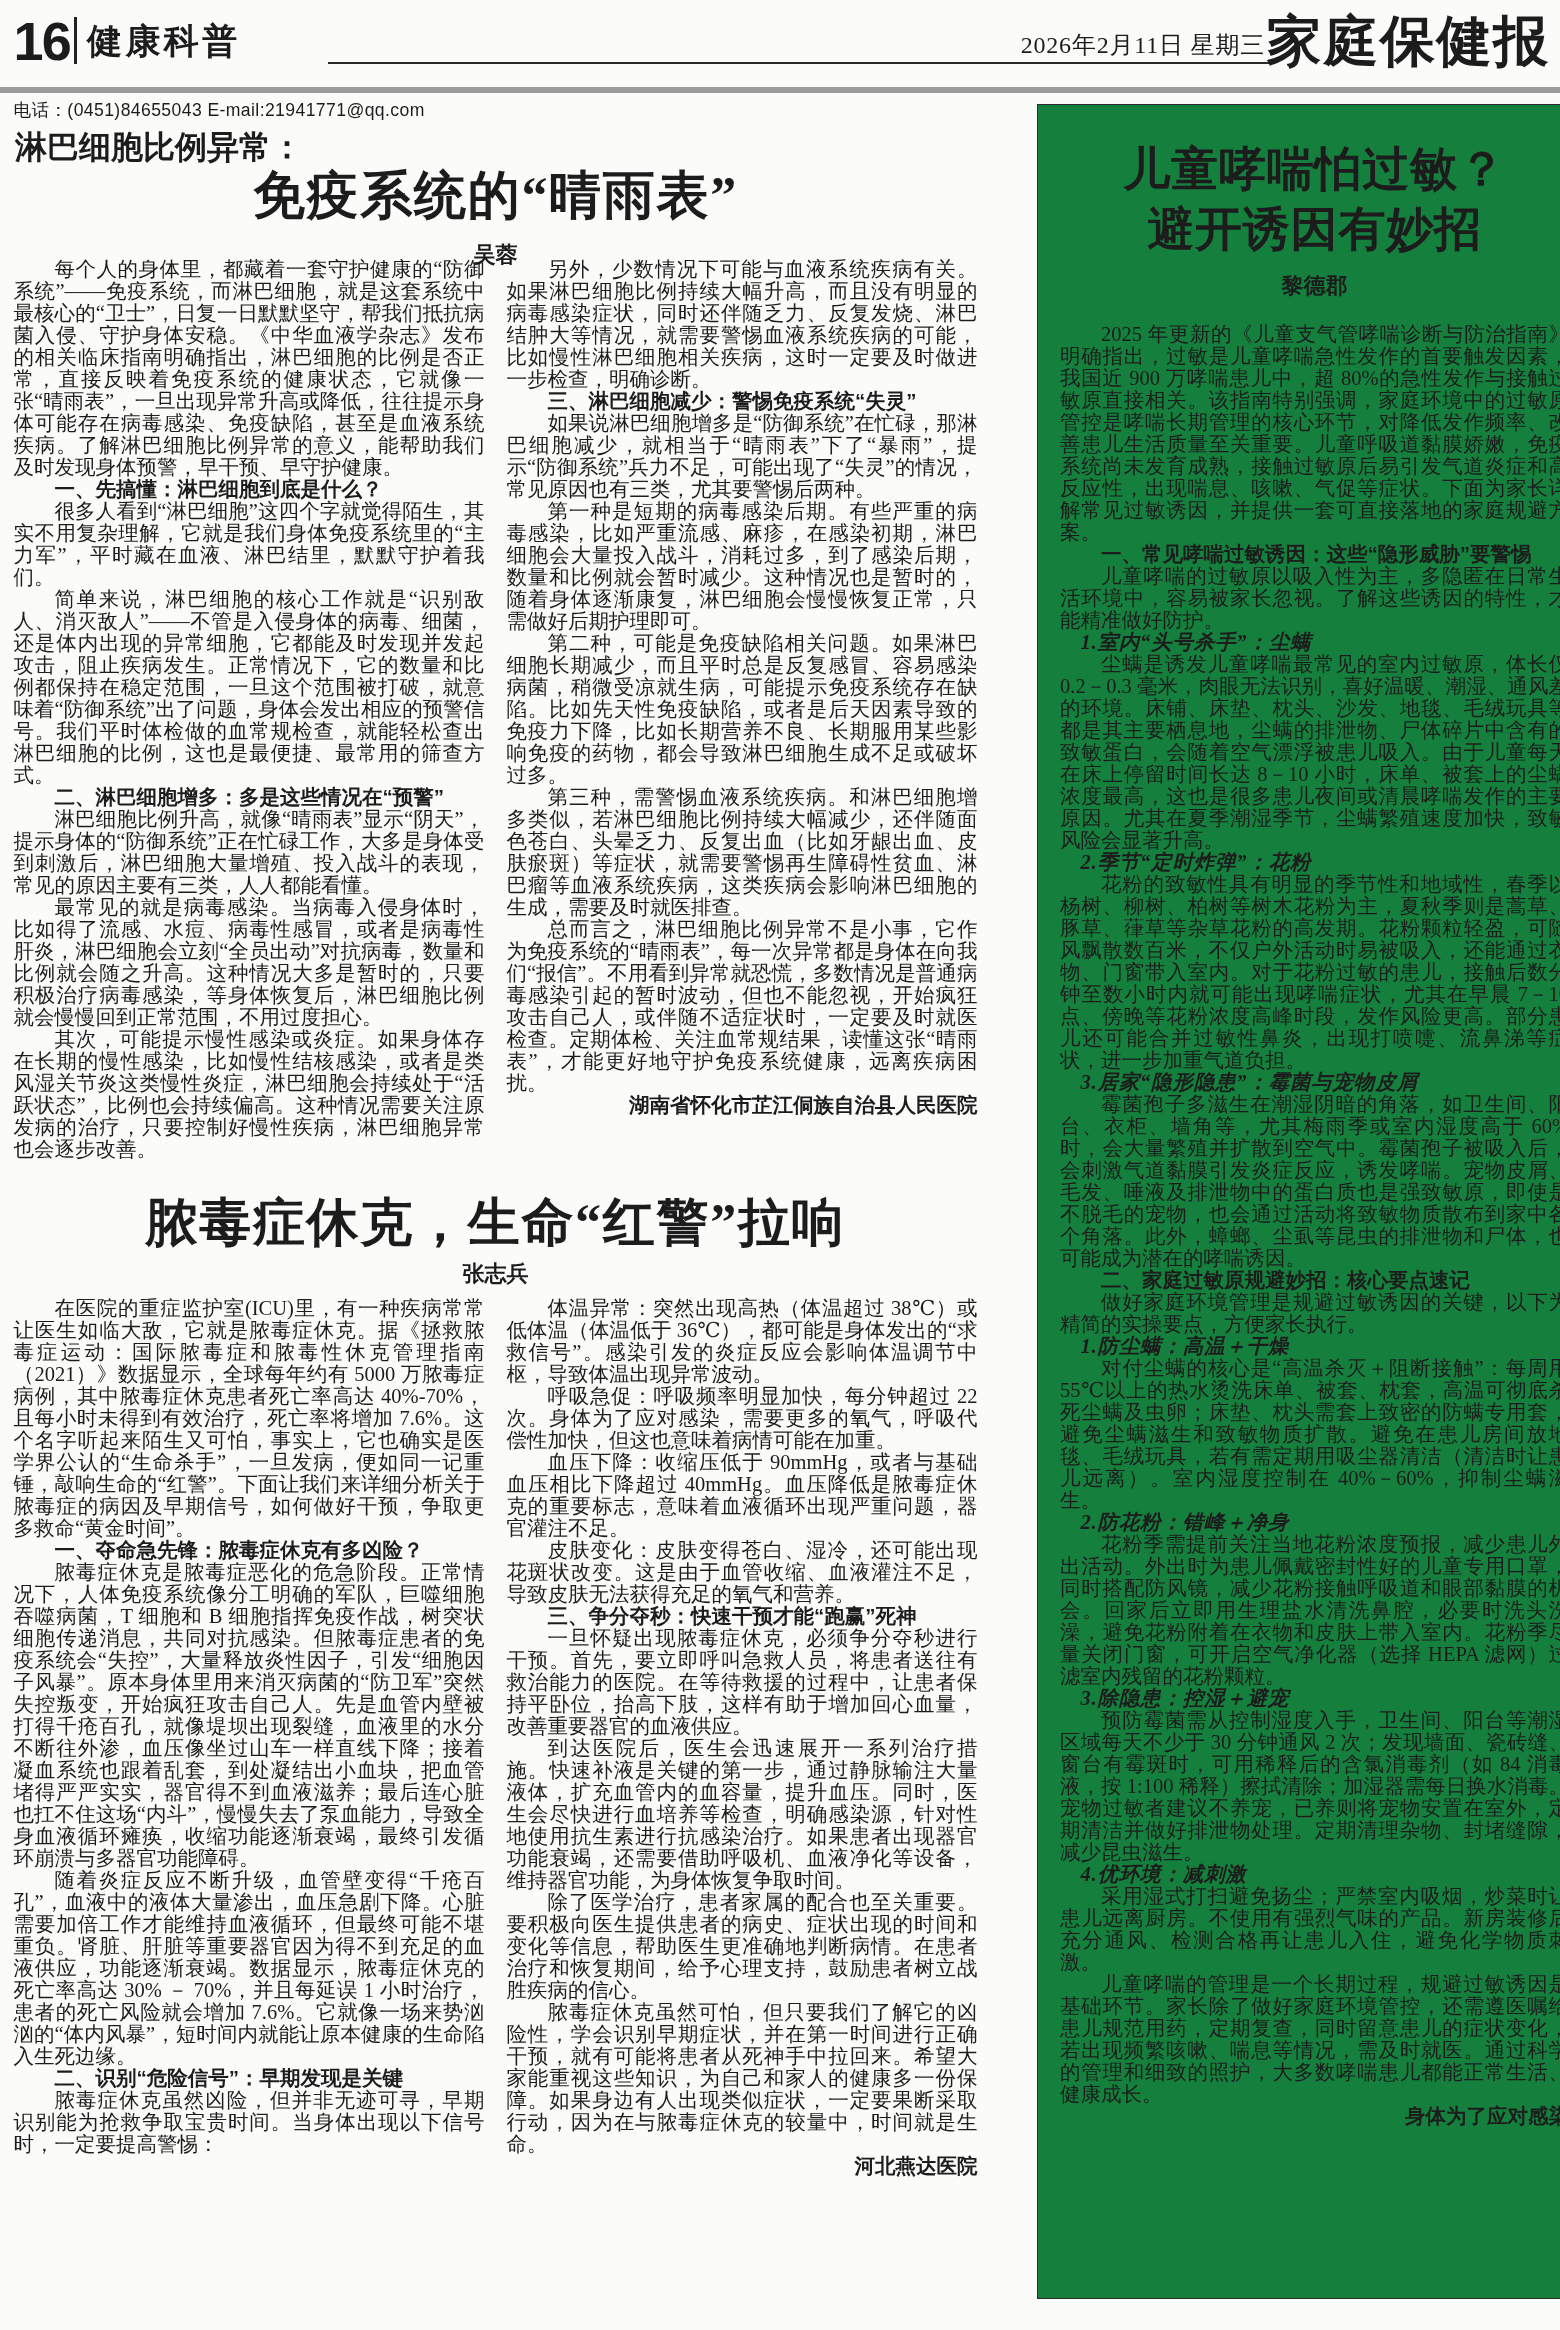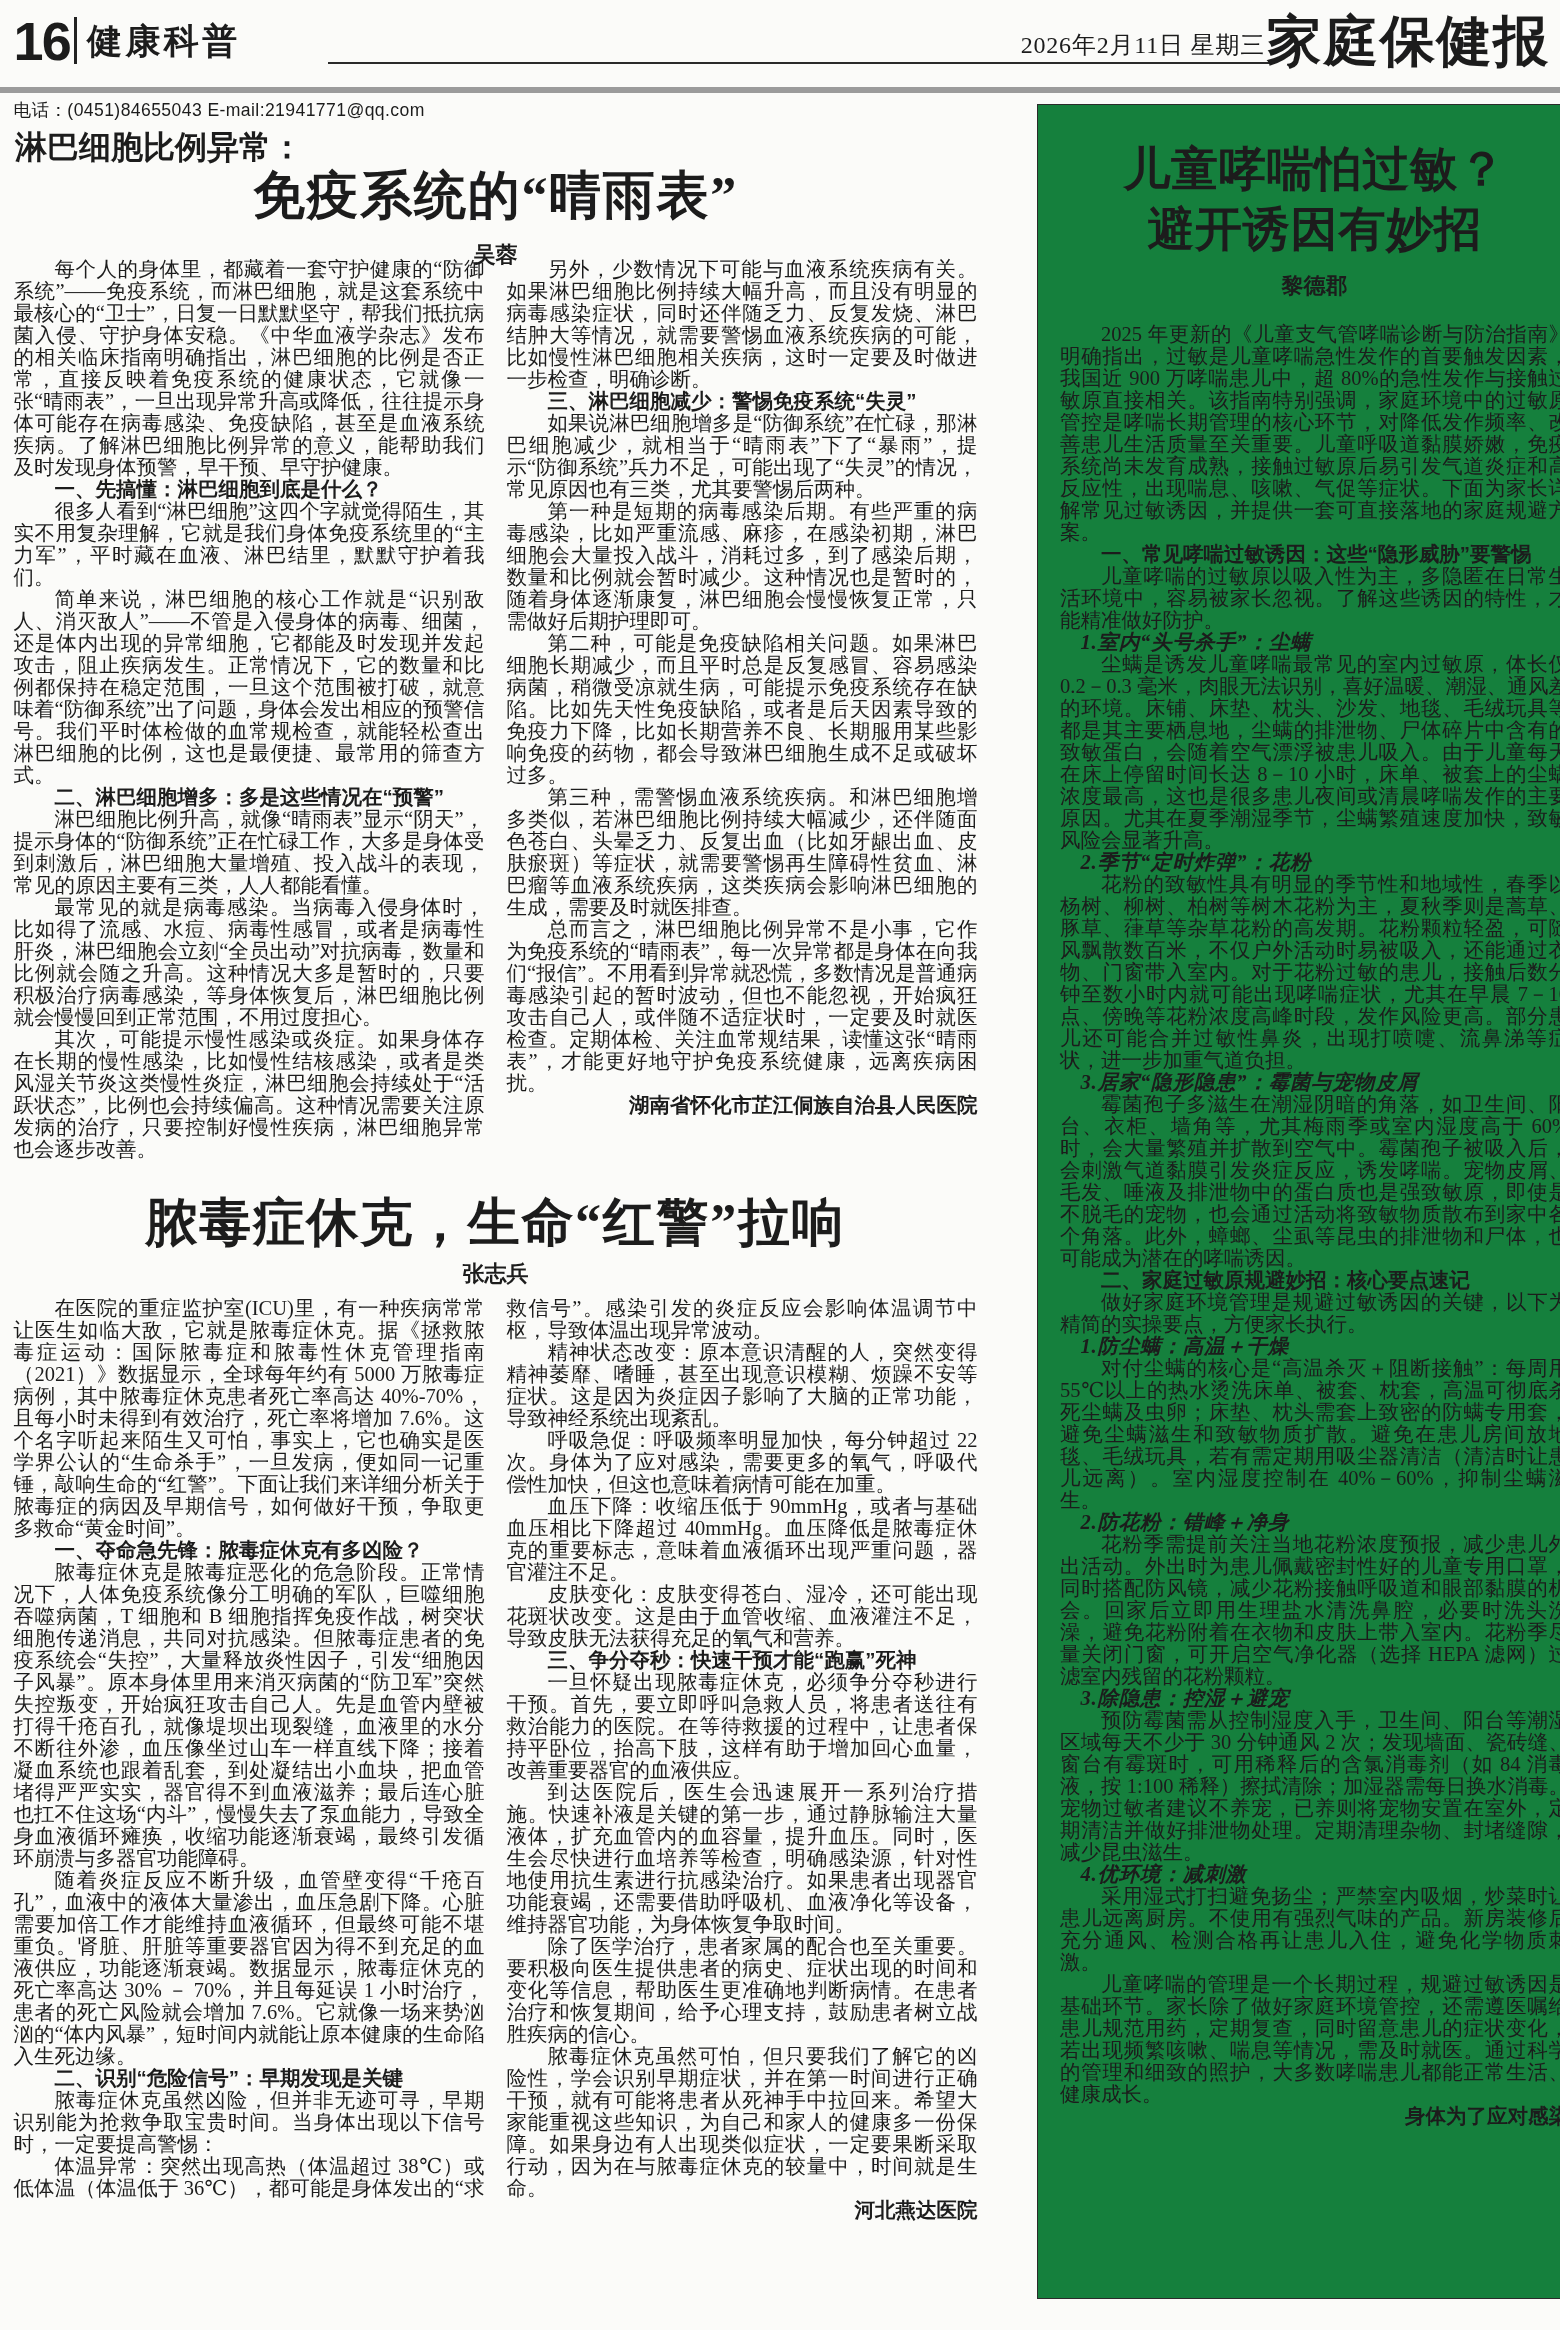--- a/index.html
+++ b/index.html
@@ -99,21 +99,20 @@
   <div class="art2-title">脓毒症休克，生命“红警”拉响</div>
   <div class="art2-author">张志兵</div>
   <div class="art2-body two-col art-text">
       <p class="blk-p">在医院的重症监护室(ICU)里，有一种疾病常常让医生如临大敌，它就是脓毒症休克。据《拯救脓毒症运动：国际脓毒症和脓毒性休克管理指南（2021）》数据显示，全球每年约有 5000 万脓毒症病例，其中脓毒症休克患者死亡率高达 40%-70%，且每小时未得到有效治疗，死亡率将增加 7.6%。这个名字听起来陌生又可怕，事实上，它也确实是医学界公认的“生命杀手”，一旦发病，便如同一记重锤，敲响生命的“红警”。下面让我们来详细分析关于脓毒症的病因及早期信号，如何做好干预，争取更多救命“黄金时间”。</p>
       <h3 class="blk-h">一、夺命急先锋：脓毒症休克有多凶险？</h3>
       <p class="blk-p">脓毒症休克是脓毒症恶化的危急阶段。正常情况下，人体免疫系统像分工明确的军队，巨噬细胞吞噬病菌，T 细胞和 B 细胞指挥免疫作战，树突状细胞传递消息，共同对抗感染。但脓毒症患者的免疫系统会“失控”，大量释放炎性因子，引发“细胞因子风暴”。原本身体里用来消灭病菌的“防卫军”突然失控叛变，开始疯狂攻击自己人。先是血管内壁被打得千疮百孔，就像堤坝出现裂缝，血液里的水分不断往外渗，血压像坐过山车一样直线下降；接着凝血系统也跟着乱套，到处凝结出小血块，把血管堵得严严实实，器官得不到血液滋养；最后连心脏也扛不住这场“内斗”，慢慢失去了泵血能力，导致全身血液循环瘫痪，收缩功能逐渐衰竭，最终引发循环崩溃与多器官功能障碍。</p>
       <p class="blk-p">随着炎症反应不断升级，血管壁变得“千疮百孔”，血液中的液体大量渗出，血压急剧下降。心脏需要加倍工作才能维持血液循环，但最终可能不堪重负。肾脏、肝脏等重要器官因为得不到充足的血液供应，功能逐渐衰竭。数据显示，脓毒症休克的死亡率高达 30% － 70%，并且每延误 1 小时治疗，患者的死亡风险就会增加 7.6%。它就像一场来势汹汹的“体内风暴”，短时间内就能让原本健康的生命陷入生死边缘。</p>
       <h3 class="blk-h">二、识别“危险信号”：早期发现是关键</h3>
       <p class="blk-p">脓毒症休克虽然凶险，但并非无迹可寻，早期识别能为抢救争取宝贵时间。当身体出现以下信号时，一定要提高警惕：</p>
       <p class="blk-p">体温异常：突然出现高热（体温超过 38℃）或低体温（体温低于 36℃），都可能是身体发出的“求救信号”。感染引发的炎症反应会影响体温调节中枢，导致体温出现异常波动。</p>
-      <p class="blk-p">精神状态改变：原本意识清醒的人，突然变得精神萎靡、嗜睡，甚至出现意识模糊、烦躁不安等症状。这是因为炎症因子影响了大脑的正常功能，导致神经系统出现紊乱。</p>
       <p class="blk-p">呼吸急促：呼吸频率明显加快，每分钟超过 22 次。身体为了应对感染，需要更多的氧气，呼吸代偿性加快，但这也意味着病情可能在加重。</p>
       <p class="blk-p">血压下降：收缩压低于 90mmHg，或者与基础血压相比下降超过 40mmHg。血压降低是脓毒症休克的重要标志，意味着血液循环出现严重问题，器官灌注不足。</p>
       <p class="blk-p">皮肤变化：皮肤变得苍白、湿冷，还可能出现花斑状改变。这是由于血管收缩、血液灌注不足，导致皮肤无法获得充足的氧气和营养。</p>
       <h3 class="blk-h">三、争分夺秒：快速干预才能“跑赢”死神</h3>
       <p class="blk-p">一旦怀疑出现脓毒症休克，必须争分夺秒进行干预。首先，要立即呼叫急救人员，将患者送往有救治能力的医院。在等待救援的过程中，让患者保持平卧位，抬高下肢，这样有助于增加回心血量，改善重要器官的血液供应。</p>
       <p class="blk-p">到达医院后，医生会迅速展开一系列治疗措施。快速补液是关键的第一步，通过静脉输注大量液体，扩充血管内的血容量，提升血压。同时，医生会尽快进行血培养等检查，明确感染源，针对性地使用抗生素进行抗感染治疗。如果患者出现器官功能衰竭，还需要借助呼吸机、血液净化等设备，维持器官功能，为身体恢复争取时间。</p>
       <p class="blk-p">除了医学治疗，患者家属的配合也至关重要。要积极向医生提供患者的病史、症状出现的时间和变化等信息，帮助医生更准确地判断病情。在患者治疗和恢复期间，给予心理支持，鼓励患者树立战胜疾病的信心。</p>
       <p class="blk-p">脓毒症休克虽然可怕，但只要我们了解它的凶险性，学会识别早期症状，并在第一时间进行正确干预，就有可能将患者从死神手中拉回来。希望大家能重视这些知识，为自己和家人的健康多一份保障。如果身边有人出现类似症状，一定要果断采取行动，因为在与脓毒症休克的较量中，时间就是生命。</p>
       <p class="blk-sign">河北燕达医院</p>
     </div>

